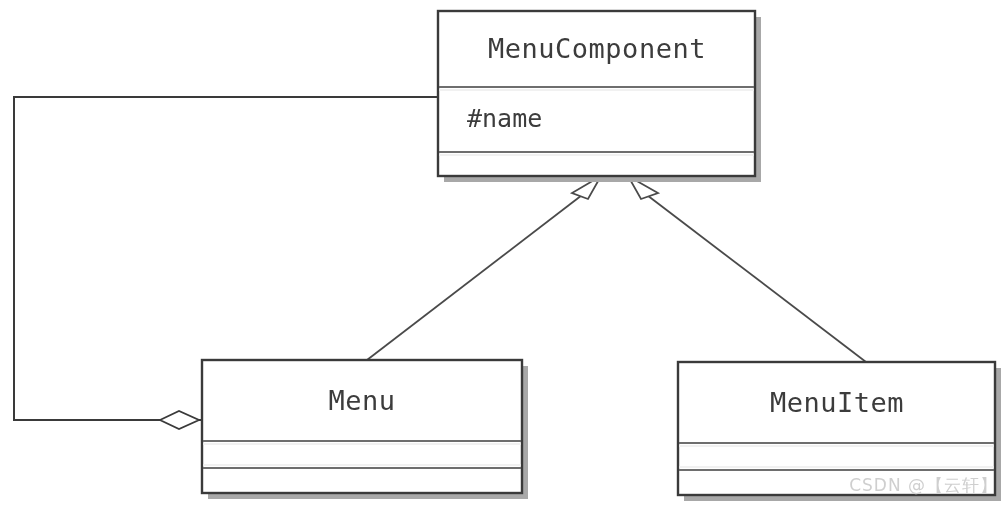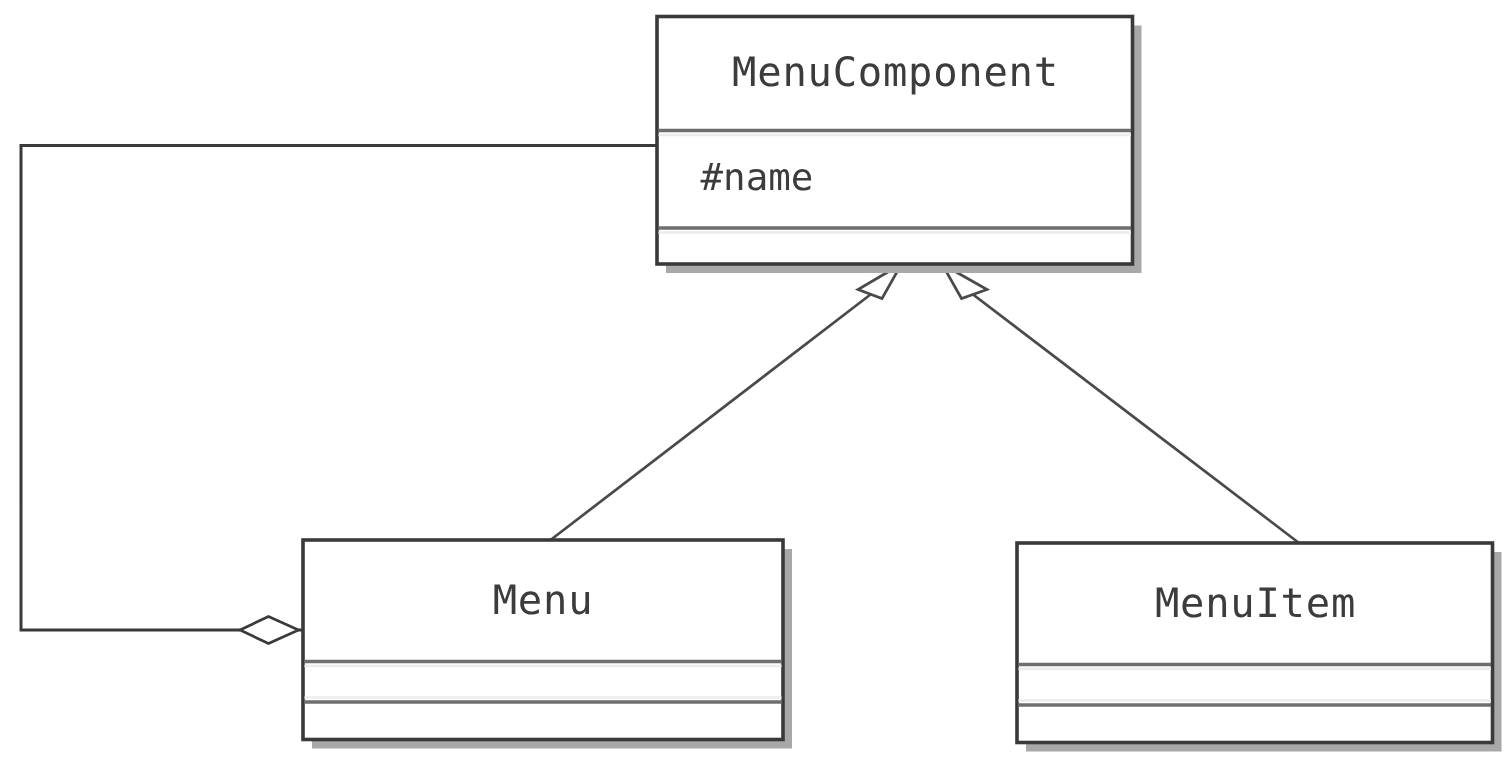--- a/index.html
+++ b/index.html
@@ -151,14 +151,15 @@
       <line class="cls-divider" x1="679" y1="443" x2="994" y2="443"></line>
       <line class="cls-divider-light" x1="679" y1="446" x2="994" y2="446"></line>
       <line class="cls-divider" x1="679" y1="470" x2="994" y2="470"></line>
       <line class="cls-divider-light" x1="679" y1="467" x2="994" y2="467"></line>
 
       <text class="cls-title-text" x="837" y="404">MenuItem</text>
     </g>
 
   </svg>
 
+  <div class="watermark">CSDN @【云轩】</div>
 
 </div>
 
 </body></html>

